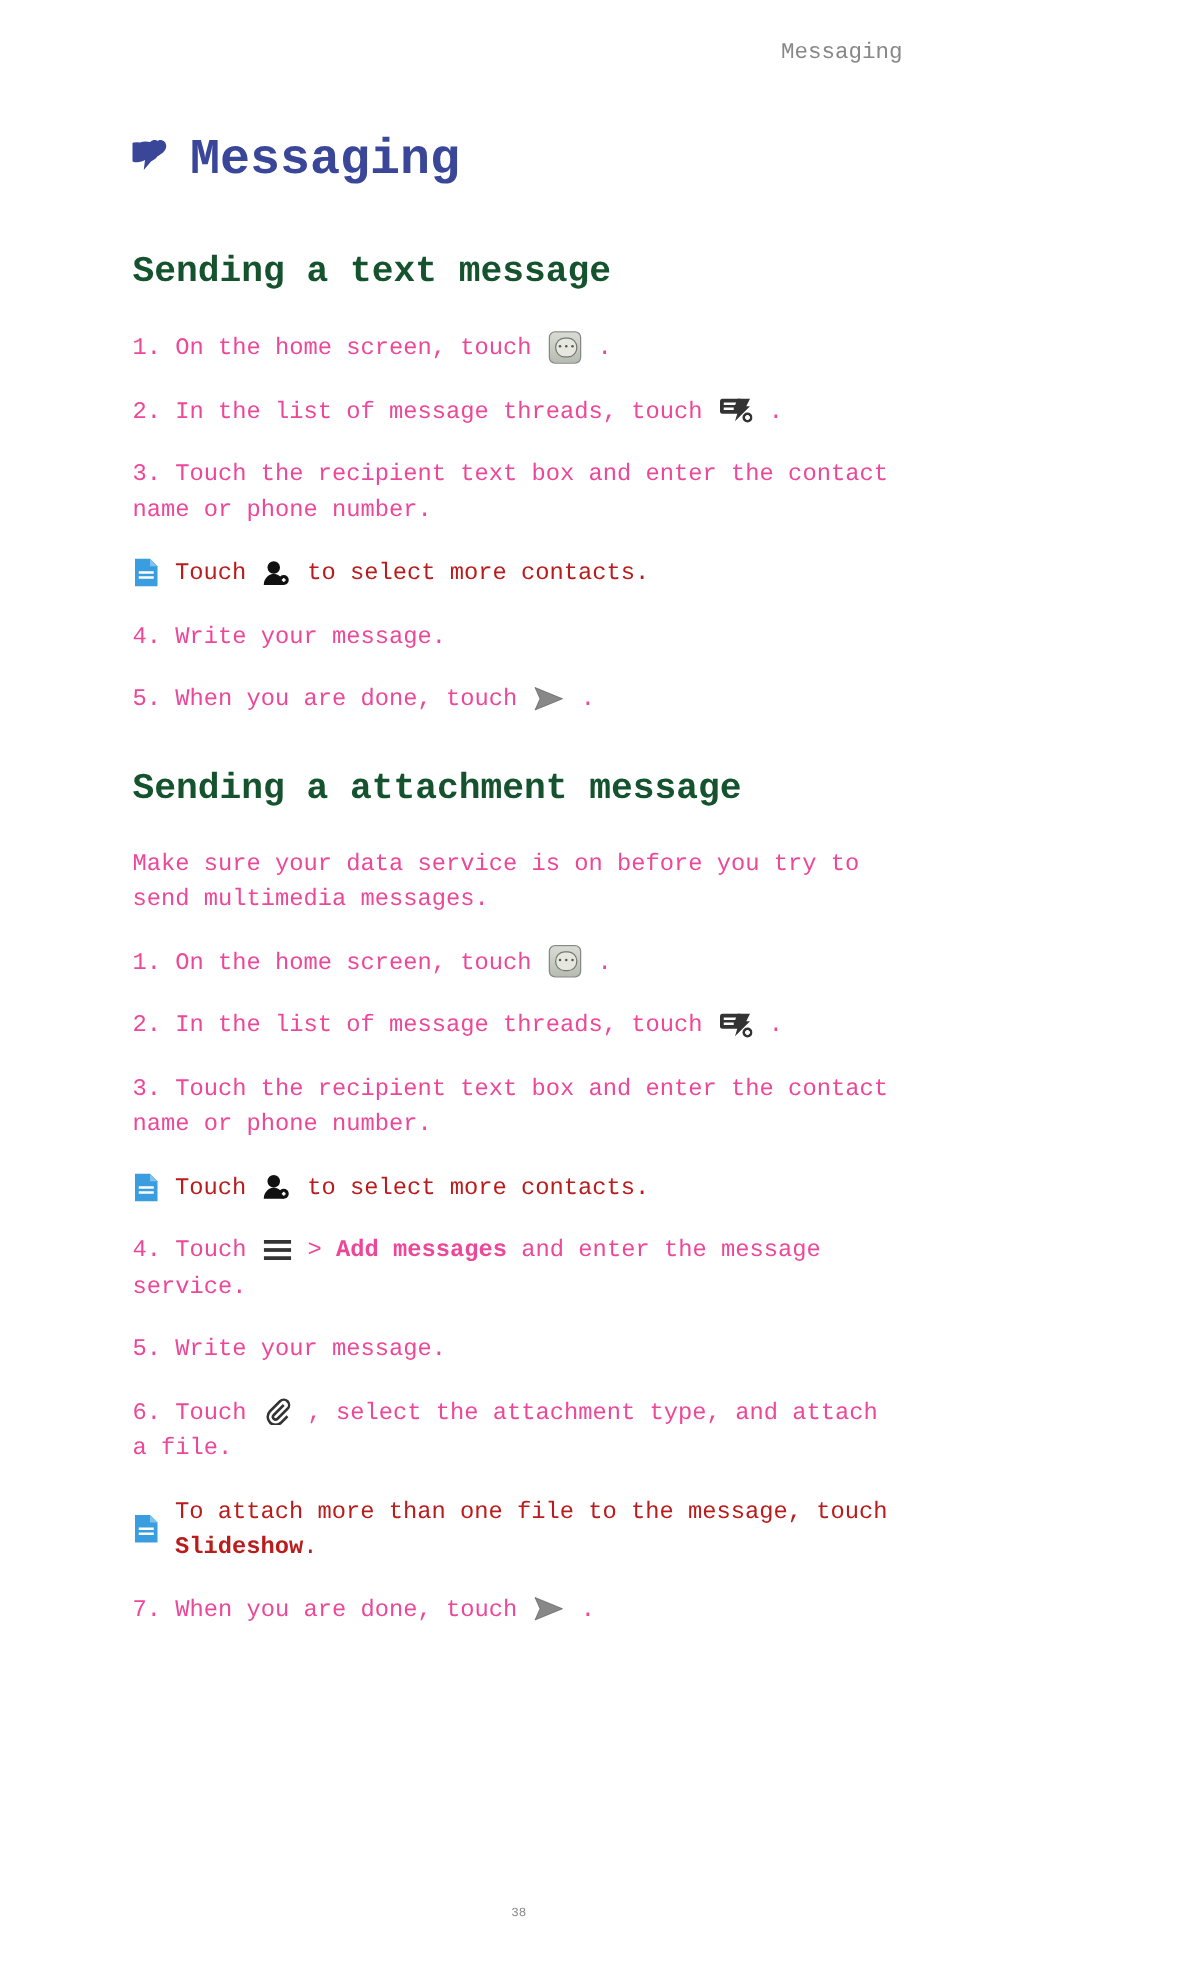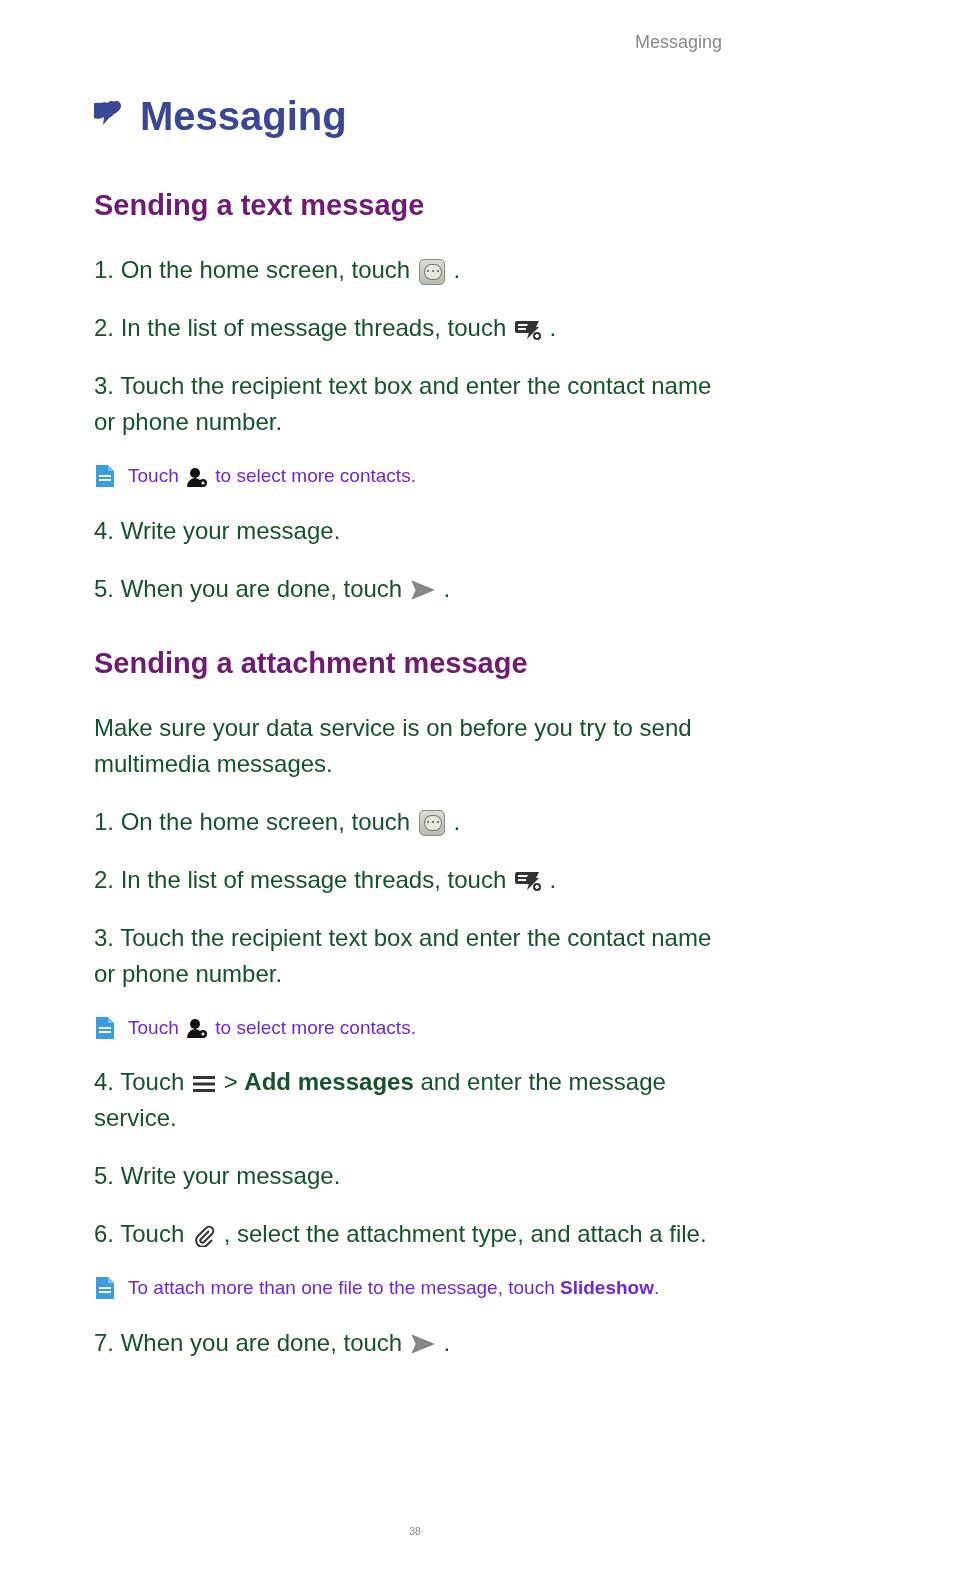--- a/index.html
+++ b/index.html
@@ -5,23 +5,24 @@
   html, body {
     margin: 0;
     padding: 0;
     background: #ffffff;
     font-family: Arial, Helvetica, sans-serif;
     color: #333333;
   }
   .page {
     width: 830px;
     min-height: 1577px;
-    padding: 4px;
+    padding: 16px;
     box-sizing: border-box;
     position: relative;
+    font-family: Liberation Mono, monospace;
   }
   .header-label {
     position: absolute;
     right: 108px;
     top: 32px;
     font-size: 18px;
     color: #888888;
   }
   .content {
     padding: 90px 90px 0 90px;
@@ -37,39 +38,39 @@
     font-weight: bold;
     color: #3a4698;
   }
   .chapter-icon svg {
     width: 36px;
     height: 36px;
   }
   .section-heading {
     font-size: 29px;
     font-weight: bold;
-    color: #701a75;
+    color: #14532d;
     margin: 40px 0 30px 0;
   }
   .step {
-    font-size: 24px;
-    color: #14532d;
+    font-size: 19px;
+    color: #ec4899;
     margin: 0 0 22px 0;
     line-height: 1.5;
   }
   .step .bold {
     font-weight: bold;
   }
   .tip {
     display: flex;
     align-items: center;
     gap: 12px;
     margin: 0 0 22px 0;
     font-size: 19px;
-    color: #6d28d9;
+    color: #b91c1c;
     line-height: 1.5;
   }
   .tip-text .bold {
     font-weight: bold;
     text-align: center;
   }
   .note-icon {
     width: 22px;
     height: 26px;
     flex-shrink: 0;

